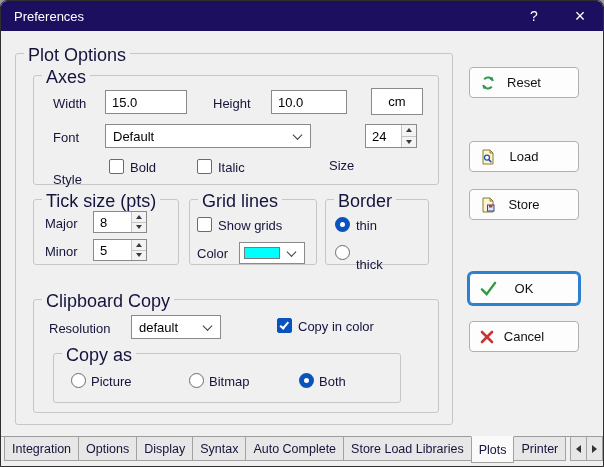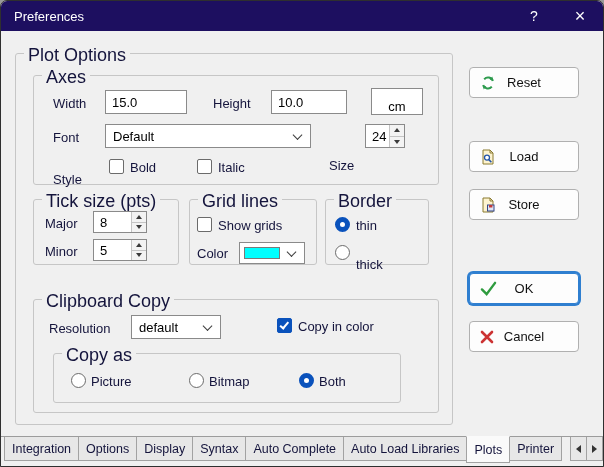--- a/index.html
+++ b/index.html
@@ -33,21 +33,21 @@
 
   .lbl { position:absolute; font-size:13px; line-height:16px; color:#14143c; white-space:nowrap; }
 
   
   .text-input {
     position:absolute; border:1px solid #8a8a8a; background:#fff;
     font:13px "Liberation Sans", sans-serif; padding:0 6px; color:#000;
   }
   .boxval {
     position:absolute; border:1px solid #8a8a8a; background:#fff;
-    display:flex; align-items:flex-end; justify-content:center; color:#000;
+    display:flex; align-items:center; justify-content:center; color:#000;
   }
   .select {
     position:absolute; border:1px solid #8a8a8a; background:#fff;
     display:flex; align-items:center; padding:0 24px 0 7px; color:#000;
   }
   .chev {
     position:absolute; right:9px; top:50%; width:7px; height:7px;
     border-right:1.6px solid #3c3c3c; border-bottom:1.6px solid #3c3c3c;
     transform:translateY(-65%) rotate(45deg);
   }
@@ -155,21 +155,21 @@
   <div class="boxval" style="left:370px; top:87px; width:52px; height:27px;">
     <span>cm</span>
   </div>
 
   <span class="lbl" style="left:52px; top:129px;">Font</span>
   <div class="select" style="left:104px; top:123px; width:206px; height:24px;">
     <span>Default</span>
     <span class="chev"></span>
   </div>
   <span class="lbl" style="left:328px; top:129px;margin-top:28px;">Size</span>
-  <div class="spinner" style="left:364px; top:123px; width:40px; height:24px;">
+  <div class="spinner" style="left:364px; top:123px; width:52px; height:24px;">
     <span class="spin-val">24</span>
     <span class="spin-btns">
       <span class="spin-btn">
           <i class="tri-up"></i>
         </span>
       <span class="spin-btn">
           <i class="tri-down"></i>
         </span>
     </span>
   </div>
@@ -299,21 +299,21 @@
     <div class="tab">
         <span>Display</span>
       </div>
     <div class="tab">
         <span>Syntax</span>
       </div>
     <div class="tab">
         <span>Auto Complete</span>
       </div>
     <div class="tab">
-        <span>Auto Load Libraries</span>
+        <span>Store Load Libraries</span>
       </div>
     <div class="tab active">
         <span>Plots</span>
       </div>
     <div class="tab">
         <span>Printer</span>
       </div>
     <div class="tab-arrows">
       <span class="tab-arrow">
           <i class="tri-left"></i>

